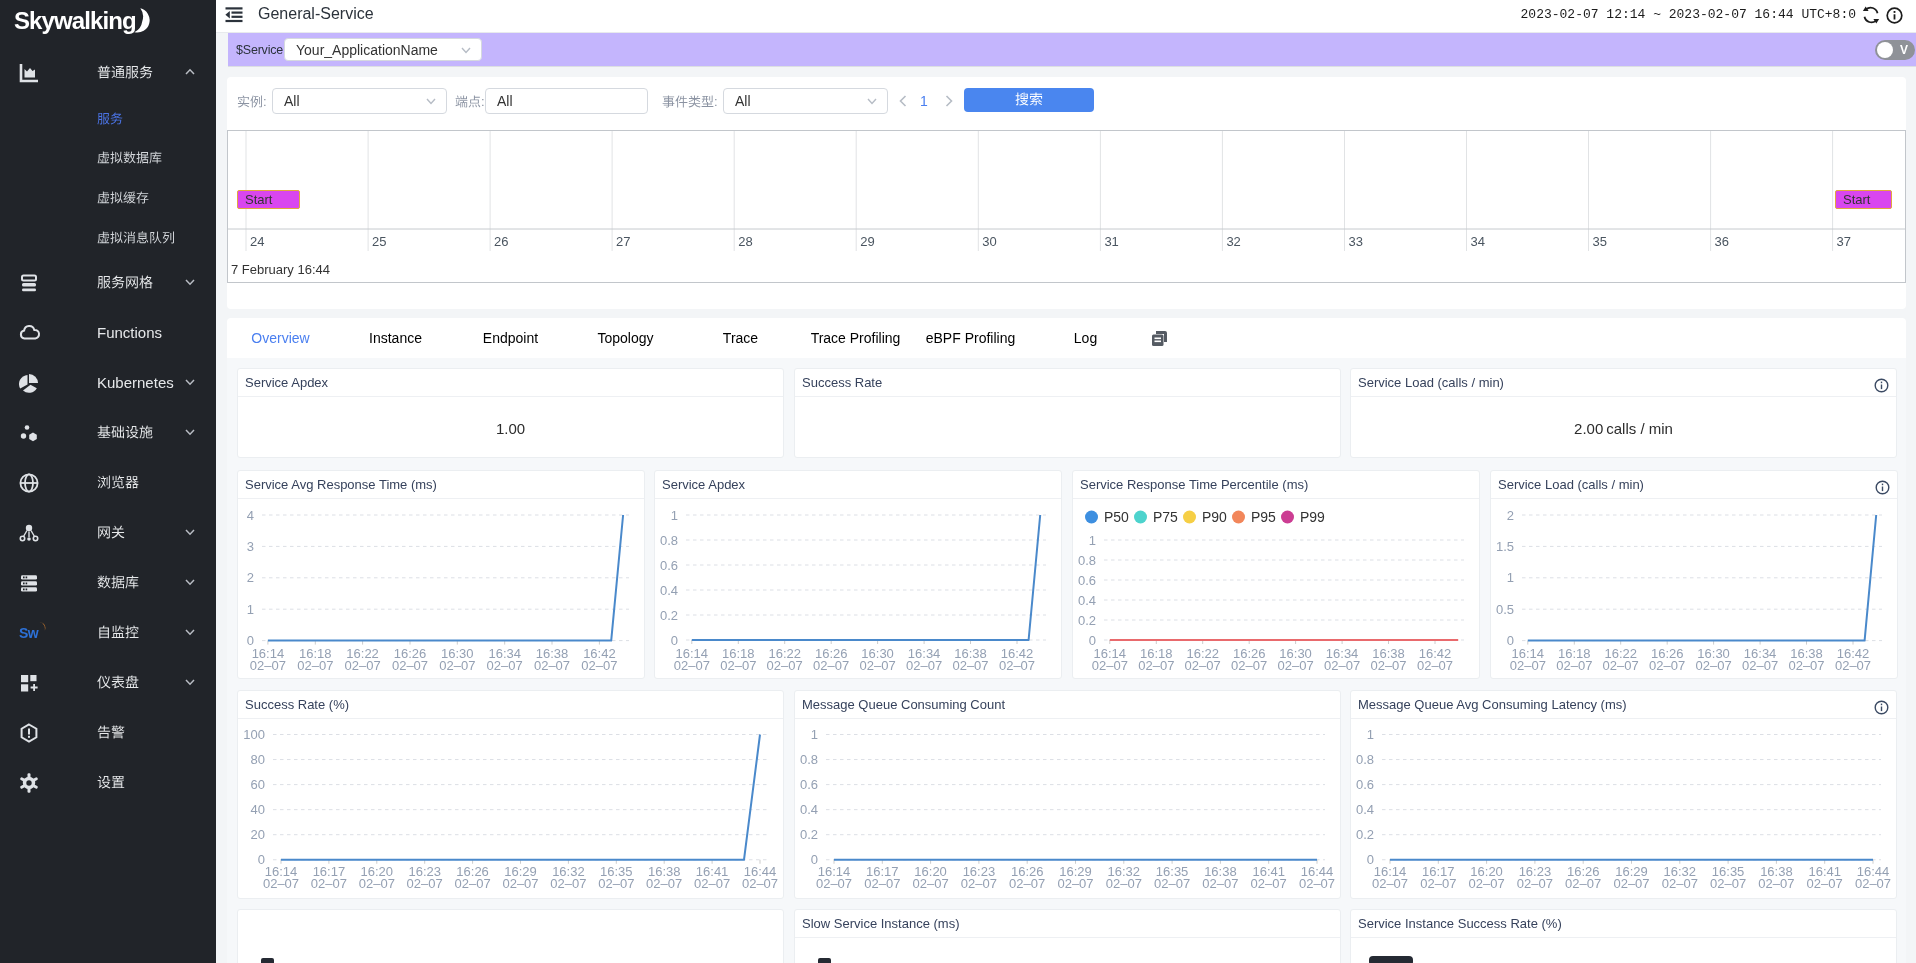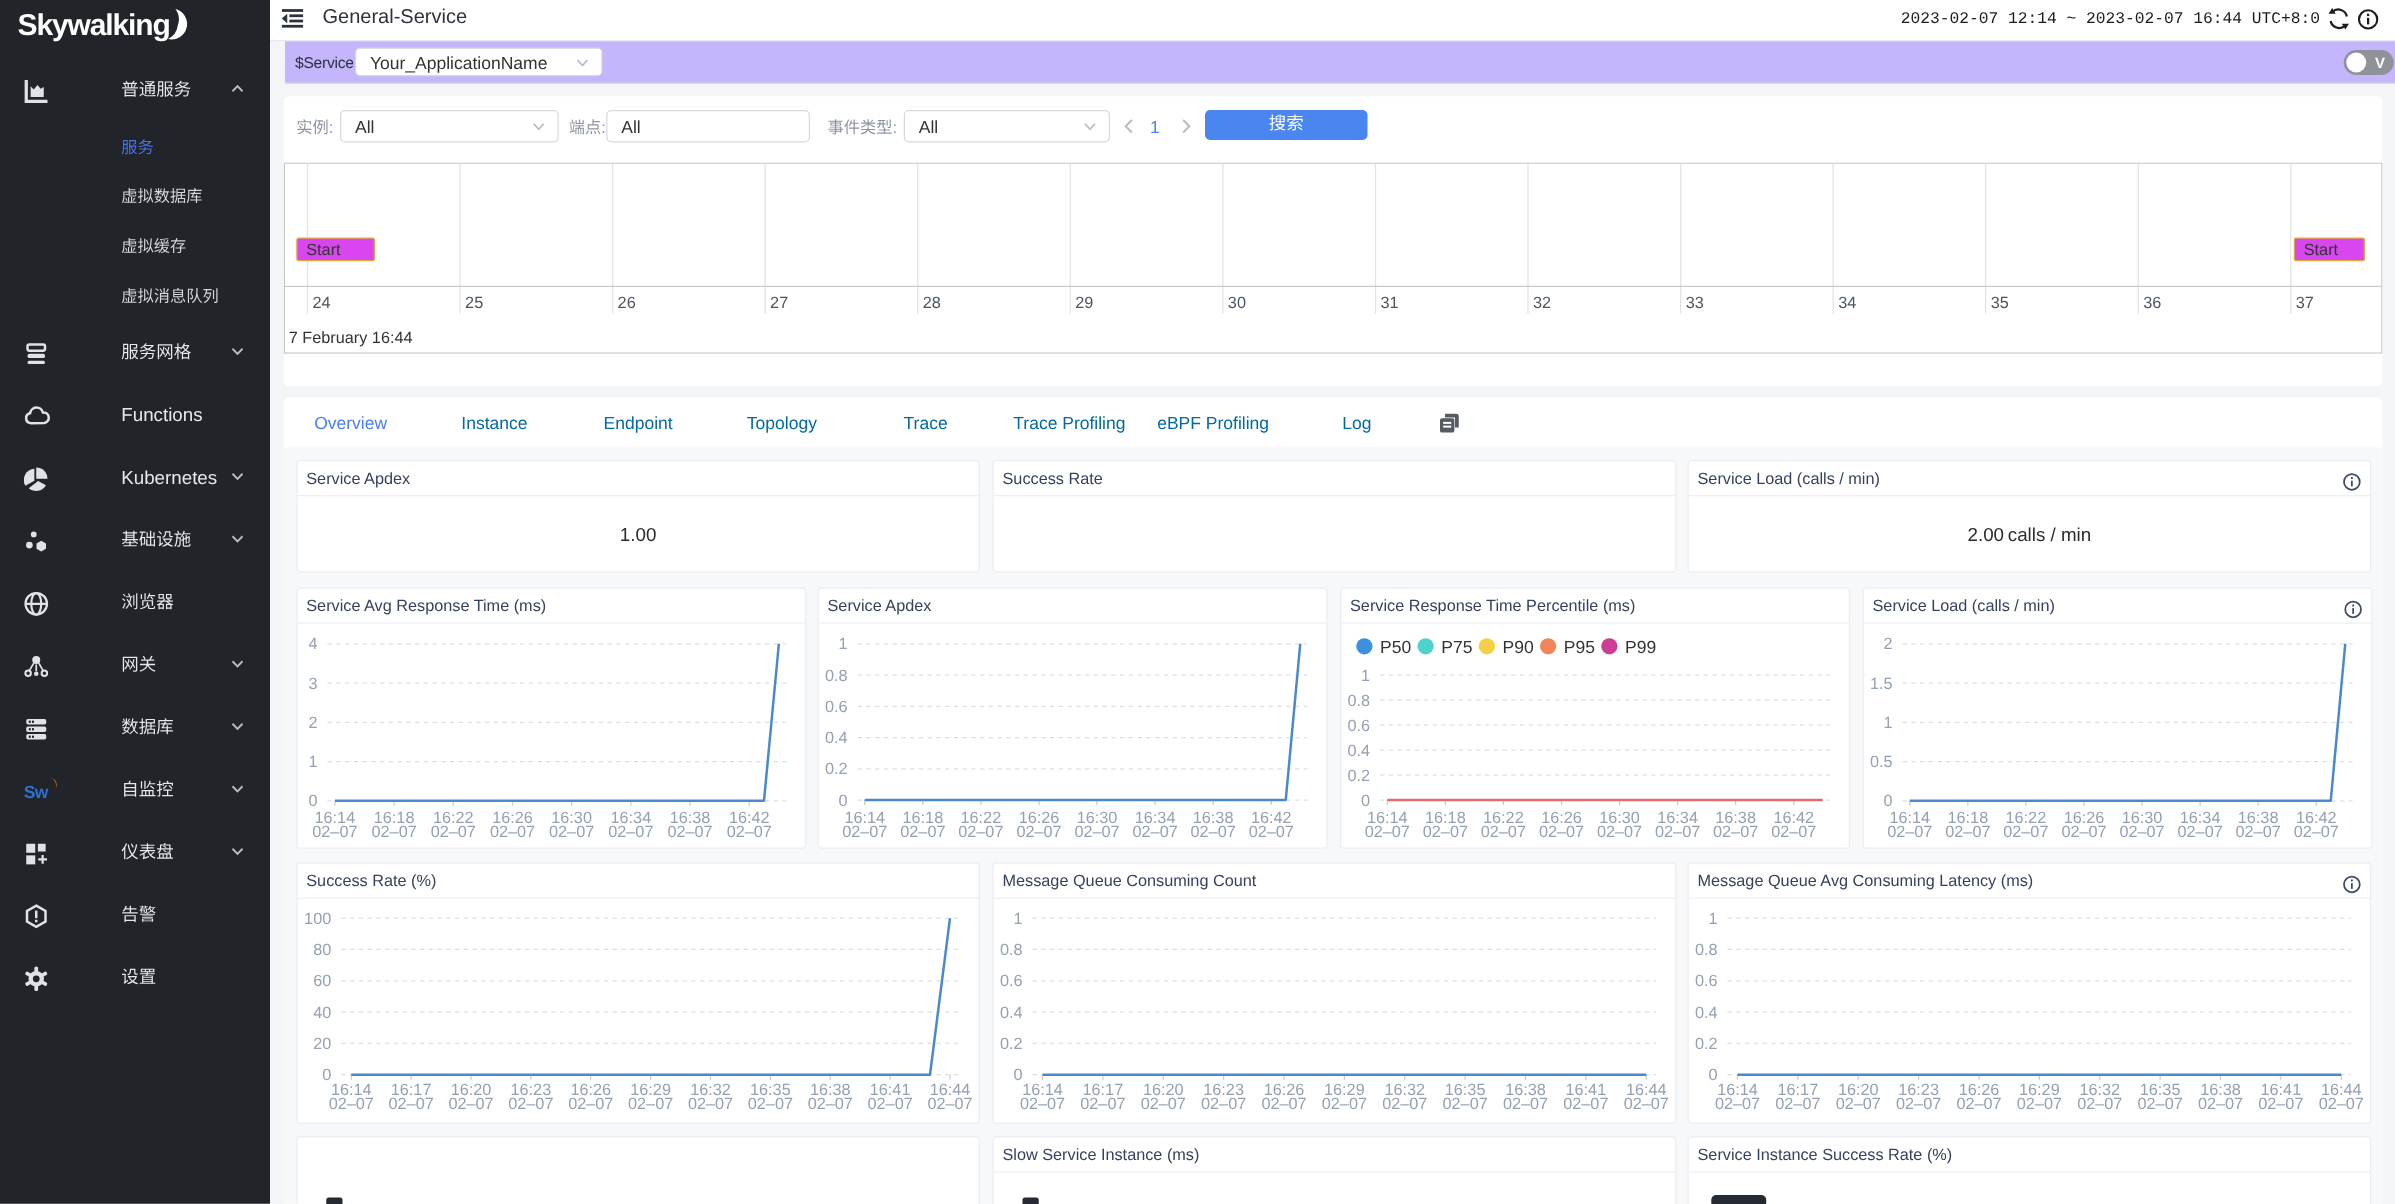--- a/index.html
+++ b/index.html
@@ -13,21 +13,21 @@
 #hdr { position:absolute; left:0; top:0; width:1700px; height:33px; background:#fff; border-bottom:1px solid #e8eaed; }
 #hdr .title { position:absolute; left:42px; top:5px; font-size:16px; color:#2b323b; }
 #hdr .time { position:absolute; right:60px; top:7px; font-size:13px; font-family:"Liberation Mono",monospace; color:#1c1c1c; }
 #svcrow { position:absolute; left:0; top:33px; width:1700px; height:34px; background:#c4b5fd; border-bottom:1px solid #dcdfe3;margin-left:12px; }
 #svcrow .lab { position:absolute; left:8px; top:10px; font-size:12.5px; color:#2b323b; letter-spacing:-0.2px; }
 .selbox { position:absolute; background:#fff; border:1px solid #d5d9df; border-radius:4px; font-size:14px; color:#333; display:flex; align-items:center; padding-left:11px; }
 .selbox .chev { position:absolute; right:8px; top:50%; margin-top:-7px; }
 #card1 { position:absolute; left:11px; top:77px; width:1679px; height:232px; background:#fff; border-radius:4px; }
 .flab { position:absolute; font-size:13px; color:#8b93a2; }
 #tabcard { position:absolute; left:11px; top:318px; width:1679px; height:645px; background:#fff; border-radius:4px 4px 0 0; }
-.tab { position:absolute; top:0; height:40px; line-height:40px; width:115px; text-align:center; font-size:14px; color:#0369a1; }
+.tab { position:absolute; top:0; height:40px; line-height:40px; width:115px; text-align:center; font-size:14px; color:#000000; }
 #dash { position:absolute; left:0; top:40px; width:1679px; height:605px; background:#f6f8fa; }
 .dcard { position:absolute; background:#fff; border:1px solid #ebeef1; border-radius:3px; }
 .ctitle { position:relative; height:28px; line-height:28px; padding-left:7px; font-size:13px; color:#36425c; border-bottom:1px solid #eef0f3; }
 .cinfo { position:absolute; right:7px; top:6px; }
 .bigval { position:absolute; left:0; right:0; top:51px; text-align:center; font-size:15px; color:#2c2c2c; }
 .start-badge { position:absolute; width:63px; height:19px; background:#d946ef; border:1px solid #e2a73e; border-radius:2px; font-size:13px; color:#333; line-height:17px; padding-left:7px; }
 </style></head>
 <body>
 <div id="sidebar">
   <div id="logo">Skywalking<svg width="17" height="27" viewBox="0 0 17 27" style="margin-left:-2px;vertical-align:-6px">

